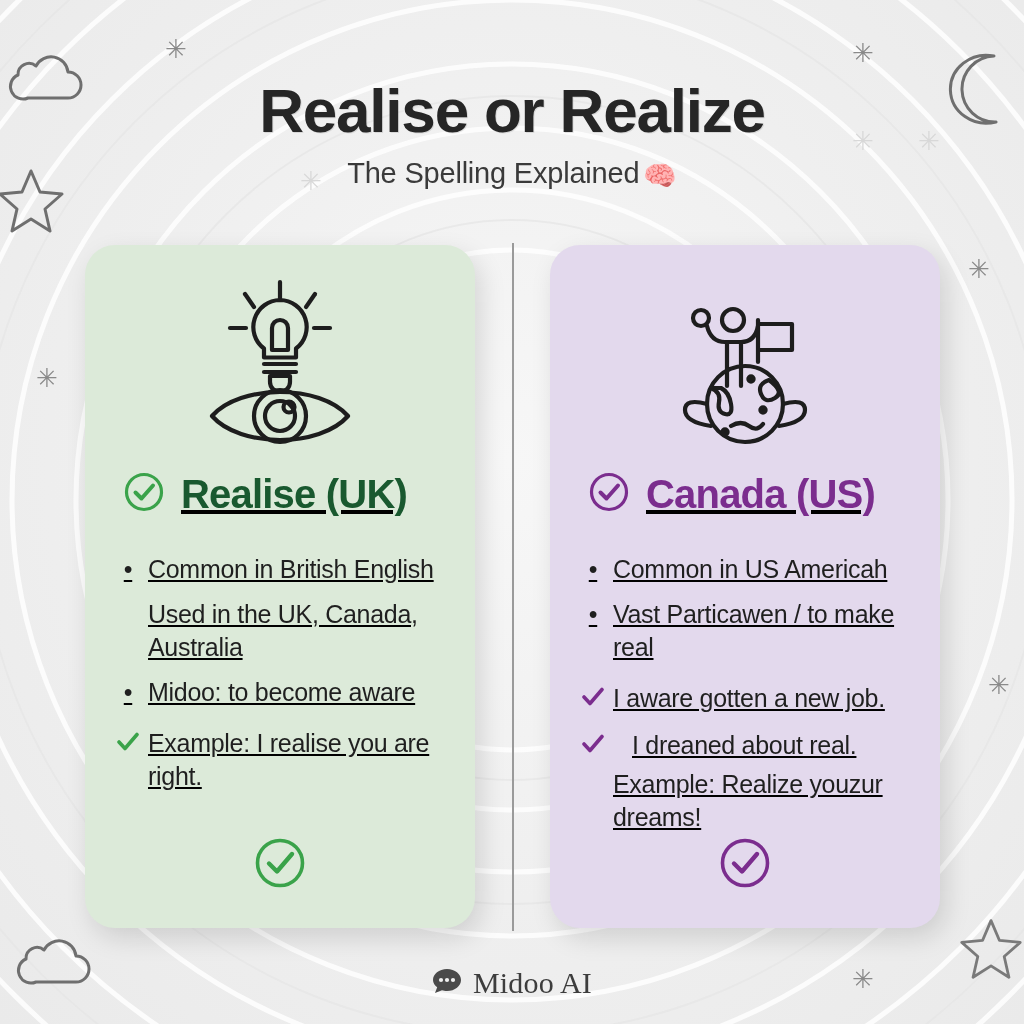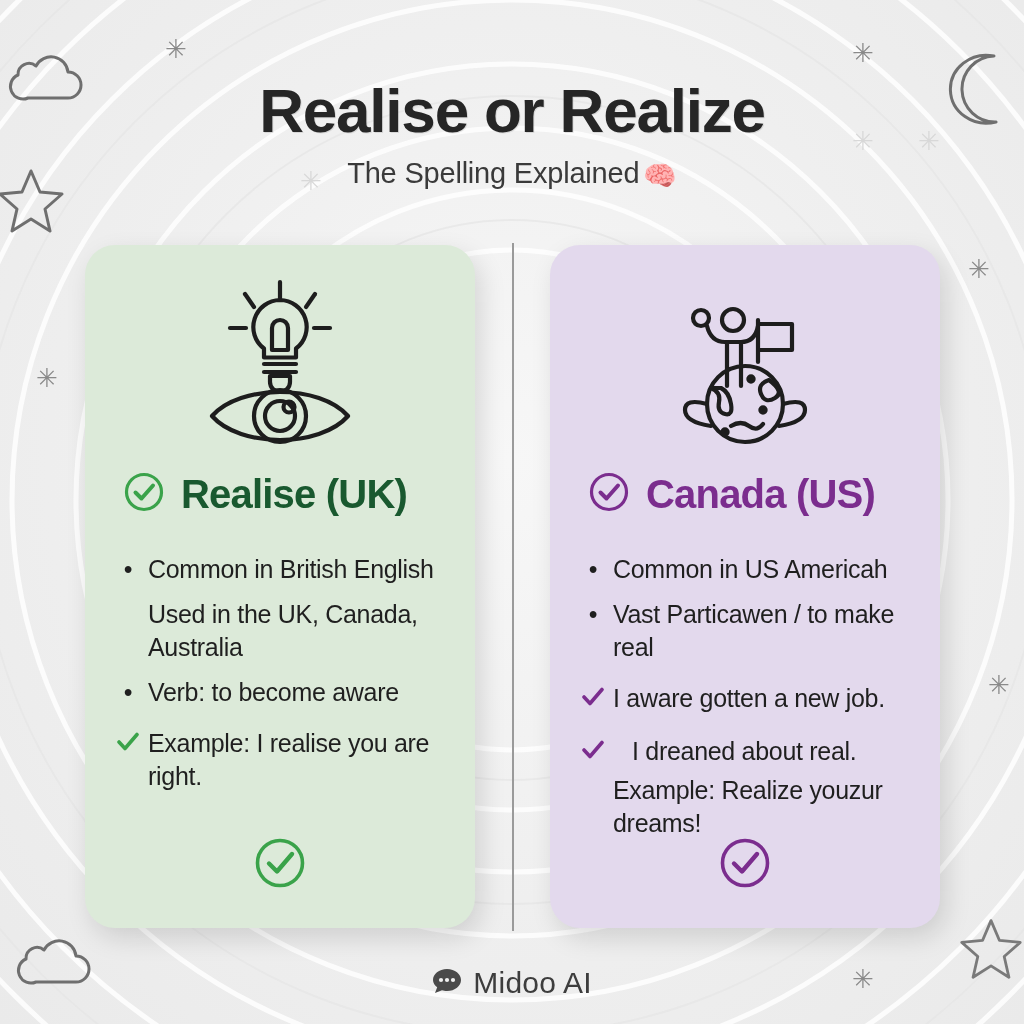--- a/index.html
+++ b/index.html
@@ -92,20 +92,21 @@
   .card {
     position: absolute;
     top: 245px;
     width: 390px;
     height: 683px;
     border-radius: 30px;
     box-shadow: 6px 10px 26px rgba(0,0,0,0.13);
     box-sizing: border-box;
     padding: 0 22px;
     overflow: hidden;
+    text-decoration: underline;
   }
   #card-uk {
     left: 85px;
     background: #dcead9;
   }
   #card-us {
     left: 550px;
     background: #e3d9ed;
   }
 
@@ -174,21 +175,21 @@
     position: absolute;
     left: 0;
     bottom: 24px;
     width: 1024px;
     display: flex;
     align-items: center;
     justify-content: center;
     gap: 11px;
   }
   #brand-name {
-    font-family: Liberation Sans, sans-serif;
+    font-family: Liberation Serif, serif;
     font-size: 30px;
     color: #3d3d3d;
     letter-spacing: 0.2px;
   }
 </style>
 </head>
 <body>
 
 <div id="canvas">
 
@@ -303,21 +304,21 @@
         <span class="b-text">Common in British English</span>
       </div>
 
       <div class="b-row indent">
 
         <span class="b-text">Used in the UK, Canada, Australia</span>
       </div>
 
       <div class="b-row dot">
         <span class="marker">•</span>
-        <span class="b-text">Verb: to become aware</span>
+        <span class="b-text">Midoo: to become aware</span>
       </div>
 
       <div class="b-row check">
         <span class="marker">
           <svg width="22" height="20" viewBox="0 0 22 20">
             <path d="M2 10 L8 16.5 L20 2.5" fill="none" stroke="#3aa34a" stroke-width="3.6" stroke-linecap="round" stroke-linejoin="round"></path>
           </svg>
         </span>
         <span class="b-text">Example: I realise you are right.</span>
       </div>
@@ -389,21 +390,21 @@
 
       <div class="b-row check">
         <span class="marker">
           <svg width="22" height="20" viewBox="0 0 22 20">
             <path d="M2 10 L8 16.5 L20 2.5" fill="none" stroke="#7b2d8e" stroke-width="3.6" stroke-linecap="round" stroke-linejoin="round"></path>
           </svg>
         </span>
         <span class="b-text">I aware  gotten a new job.</span>
       </div>
 
-      <div class="b-row check" style="margin-top:20px;gap:28px;">
+      <div class="b-row check" style="margin-top:14px;gap:28px;">
         <span class="marker">
           <svg width="22" height="20" viewBox="0 0 22 20">
             <path d="M2 10 L8 16.5 L20 2.5" fill="none" stroke="#7b2d8e" stroke-width="3.6" stroke-linecap="round" stroke-linejoin="round"></path>
           </svg>
         </span>
         <span class="b-text">I dreaned about real.</span>
       </div>
 
       <div class="b-row indent">
 

